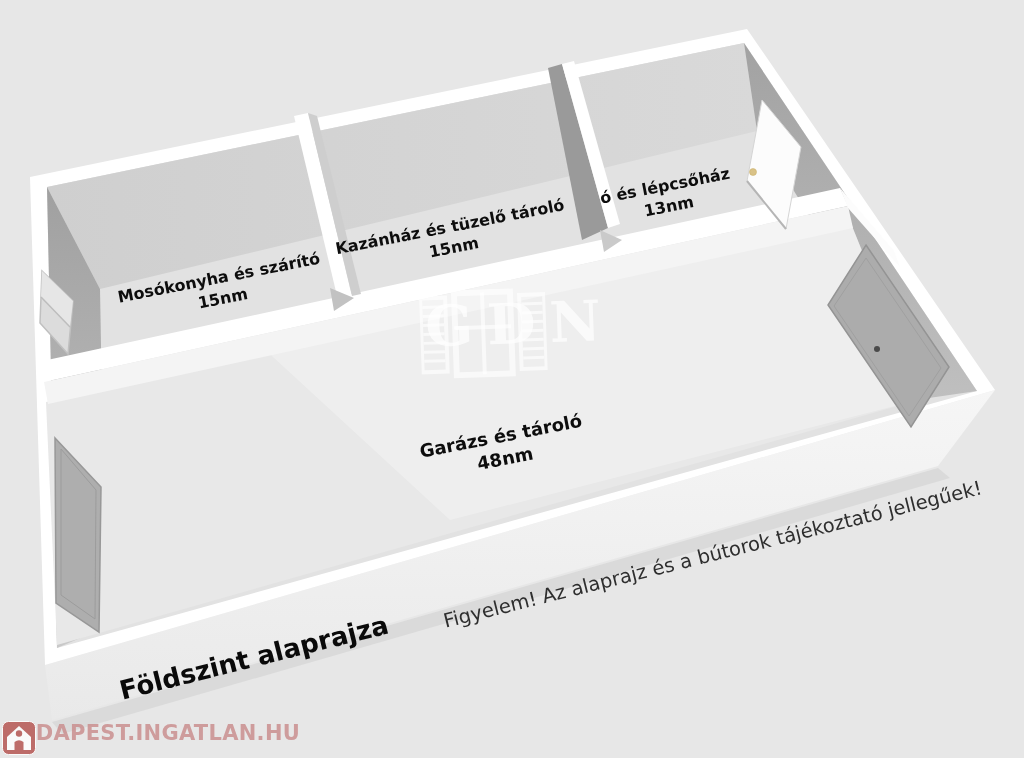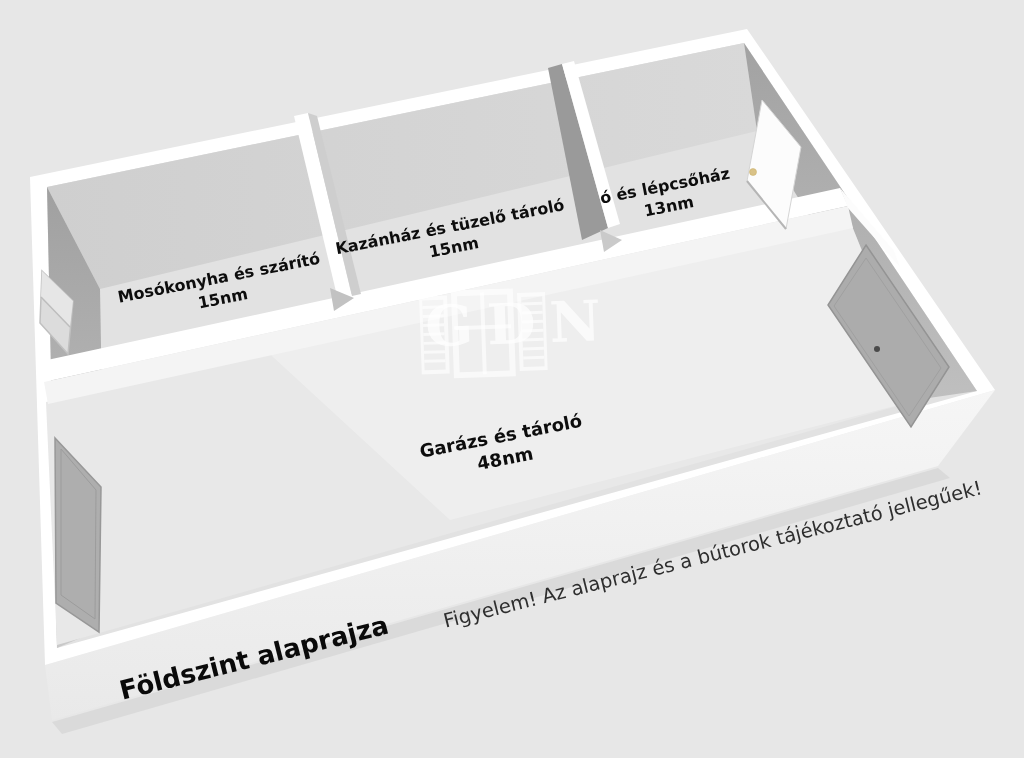--- a/index.html
+++ b/index.html
@@ -189,14 +189,23 @@
     <div class="room-area">13nm</div>
   </div>
   <div class="room-label lbl-4">
     <div class="room-name">Garázs és tároló</div>
     <div class="room-area">48nm</div>
   </div>
 
   <div class="disclaimer">Figyelem! Az alaprajz és a bútorok tájékoztató jellegűek!</div>
   <div class="plan-title">Földszint alaprajza</div>
 
+  <div class="branding">
+    <svg width="34" height="34" viewBox="0 0 34 34">
+      <rect x="0.5" y="0.5" width="33" height="33" rx="6" fill="#b5524e" stroke="#ffffff" stroke-width="1"></rect>
+      <polygon points="5,16 17,5 29,16 29,29 5,29" fill="#ffffff"></polygon>
+      <circle cx="17" cy="12.5" r="3.2" fill="#b5524e"></circle>
+      <path d="M12.5 29 L12.5 21 Q17 17.5 21.5 21 L21.5 29 Z" fill="#b5524e"></path>
+    </svg>
+    <span class="site-name">BUDAPEST.INGATLAN.HU</span>
+  </div>
 
 </div>
 
 </body></html>

